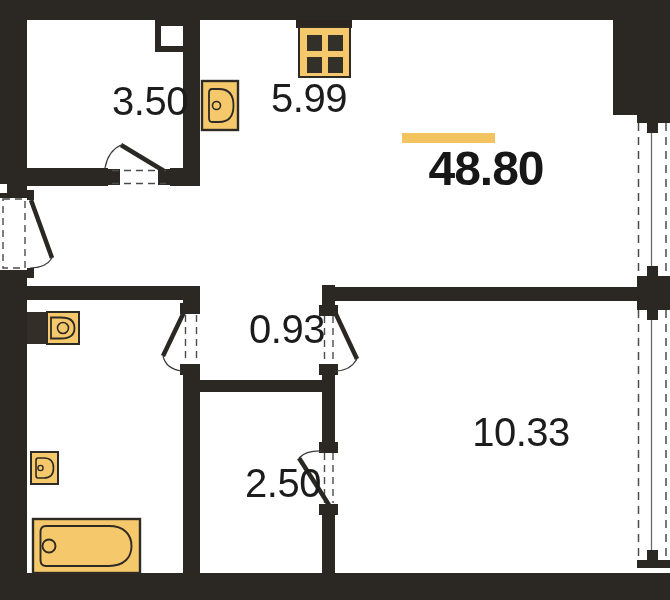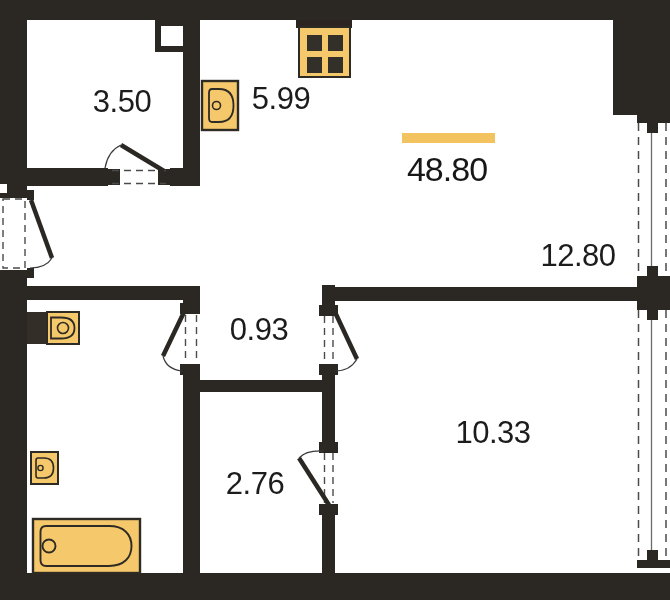--- a/index.html
+++ b/index.html
@@ -1,23 +1,23 @@
 <!DOCTYPE html>
 <html><head>
 <meta charset="utf-8">
 <style>
   html,body{margin:0;padding:0;background:#ffffff;}
   .stage{position:relative;width:670px;height:600px;background:#ffffff;overflow:hidden;
          font-family:"Liberation Sans",sans-serif;}
   .w{position:absolute;background:#2b2824;}
   .wh{position:absolute;background:#ffffff;}
-  .room-label{position:absolute;transform:translate(-50%,-50%);font-size:31px;line-height:1;
-              color:#1c1c1c;white-space:nowrap;letter-spacing:-0.5px;}
-  .total-label{position:absolute;transform:translate(-50%,-50%);font-size:34px;font-weight:400;
-               line-height:1;color:#171717;white-space:nowrap;letter-spacing:-1px;}
+  .room-label{position:absolute;transform:translate(-50%,-50%);font-size:40px;line-height:1;
+              color:#1c1c1c;white-space:nowrap;letter-spacing:-0.5px;margin-left:28px;}
+  .total-label{position:absolute;transform:translate(-50%,-50%);font-size:48px;font-weight:700;
+               line-height:1;color:#171717;white-space:nowrap;letter-spacing:-1px;margin-left:39px;}
   .accent-bar{position:absolute;left:402px;top:133px;width:93px;height:10px;background:#f2c35f;}
   svg.overlay{position:absolute;left:0;top:0;width:670px;height:600px;}
 </style>
 </head>
 <body>
 
 <div class="stage">
 
   <div class="w" style="left:0;top:0;width:670px;height:20px"></div>
   <div class="w" style="left:613px;top:0;width:57px;height:115px"></div>
@@ -137,21 +137,20 @@
 
     <g>
       <rect x="33" y="519" width="107" height="54" fill="#f6c86c" stroke="#2e2a24" stroke-width="2.4"></rect>
       <path d="M46 526 L109 526 C124 526 131.5 534.5 131.5 546 C131.5 557.5 124 566 109 566 L46 566 Q40.5 566 40.5 560 L40.5 532 Q40.5 526 46 526 Z" fill="#f6c86c" stroke="#2e2a24" stroke-width="1.9"></path>
       <circle cx="49" cy="546" r="6.5" fill="#f6c86c" stroke="#2e2a24" stroke-width="1.9"></circle>
     </g>
   </svg>
 
   <div class="room-label" style="left:122px;top:101px">3.50</div>
   <div class="room-label" style="left:281px;top:98px">5.99</div>
-  <div class="room-label" style="left:578px;top:255px">12.80</div>
   <div class="room-label" style="left:259px;top:329px">0.93</div>
-  <div class="room-label" style="left:255px;top:483px">2.76</div>
+  <div class="room-label" style="left:255px;top:483px">2.50</div>
   <div class="room-label" style="left:493px;top:432px">10.33</div>
 
   <div class="accent-bar"></div>
   <div class="total-label" style="left:447px;top:169px">48.80</div>
 
 </div>
 
 </body></html>

